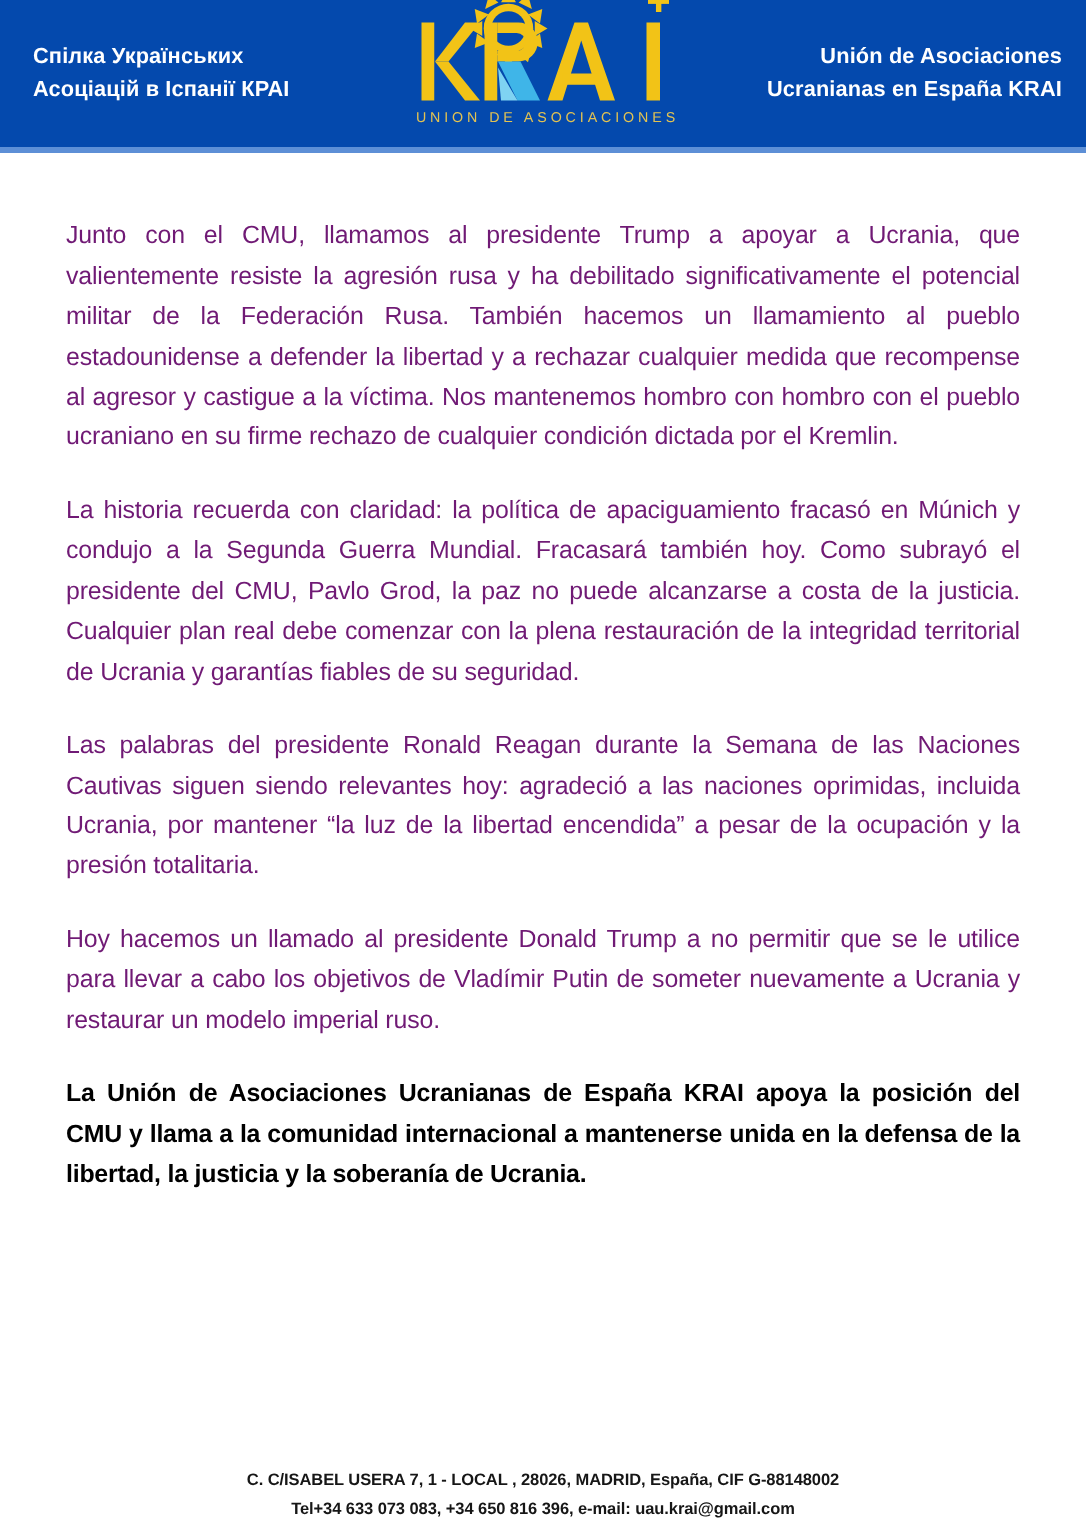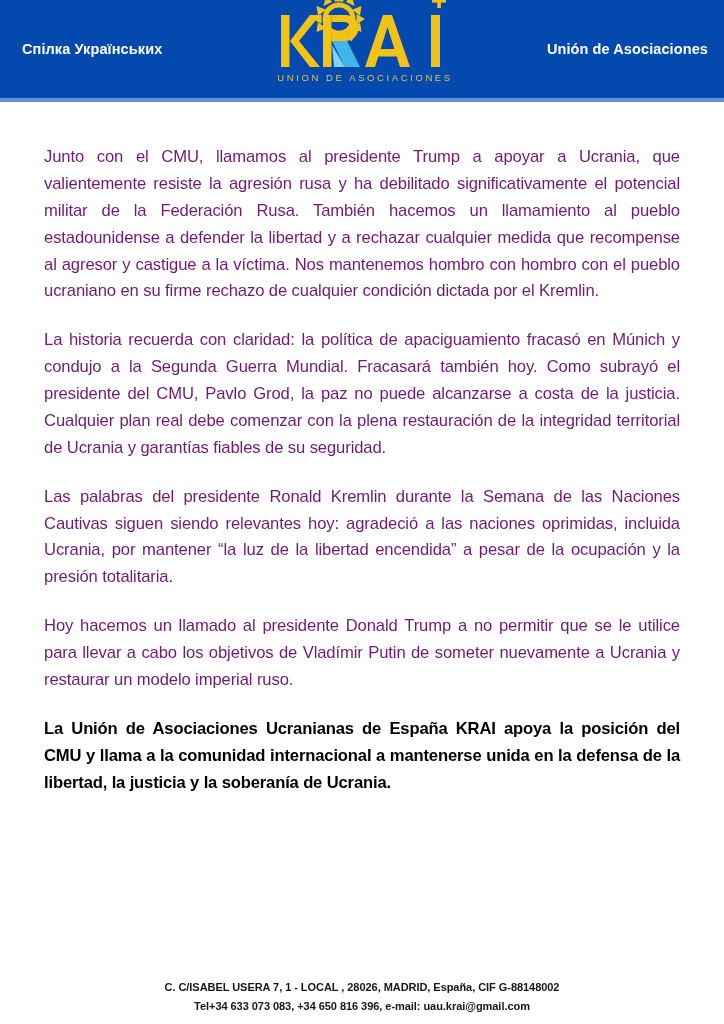--- a/index.html
+++ b/index.html
@@ -93,20 +93,21 @@
   }
   .footer .fline { display: block; white-space: nowrap; }
 </style>
 </head>
 <body>
 
 <div class="header">
 
   <div class="header-side left">
     <span class="ln">Спілка Українських</span>
+    <span class="ln">Асоціацій в Іспанії КРАІ</span>
   </div>
 
   <div class="logo-wrap">
     <svg class="logo-svg" width="200" height="98" viewBox="0 0 200 98">
 
       <g fill="#f2c317">
         <g transform="translate(74,26)">
           <polygon points="0,-26 5.0,-17.5 -5.0,-17.5"></polygon>
           <polygon points="13,-22.5 15.6,-13 6.7,-17.3"></polygon>
           <polygon points="22.5,-13 21.0,-3.3 13.0,-9.3"></polygon>
@@ -150,28 +151,29 @@
       <g fill="#f2c317">
         <rect x="166" y="22" width="9" height="52"></rect>
       </g>
 
       <text x="100" y="88" text-anchor="middle" font-family="Liberation Sans, sans-serif" font-size="9.5" letter-spacing="2.6" fill="#e2c252">UNION DE ASOCIACIONES</text>
     </svg>
   </div>
 
   <div class="header-side right">
     <span class="ln">Unión de Asociaciones</span>
+    <span class="ln">Ucranianas en España KRAI</span>
   </div>
 </div>
 <div class="header-underline"></div>
 
 <div class="content">
   <p class="para">Junto con el CMU, llamamos al presidente Trump a apoyar a Ucrania, que valientemente resiste la agresión rusa y ha debilitado significativamente el potencial militar de la Federación Rusa. También hacemos un llamamiento al pueblo estadounidense a defender la libertad y a rechazar cualquier medida que recompense al agresor y castigue a la víctima. Nos mantenemos hombro con hombro con el pueblo ucraniano en su firme rechazo de cualquier condición dictada por el Kremlin.</p>
   <p class="para">La historia recuerda con claridad: la política de apaciguamiento fracasó en Múnich y condujo a la Segunda Guerra Mundial. Fracasará también hoy. Como subrayó el presidente del CMU, Pavlo Grod, la paz no puede alcanzarse a costa de la justicia. Cualquier plan real debe comenzar con la plena restauración de la integridad territorial de Ucrania y garantías fiables de su seguridad.</p>
-  <p class="para">Las palabras del presidente Ronald Kremlin durante la Semana de las Naciones Cautivas siguen siendo relevantes hoy: agradeció a las naciones oprimidas, incluida Ucrania, por mantener “la luz de la libertad encendida” a pesar de la ocupación y la presión totalitaria.</p>
+  <p class="para">Las palabras del presidente Ronald Reagan durante la Semana de las Naciones Cautivas siguen siendo relevantes hoy: agradeció a las naciones oprimidas, incluida Ucrania, por mantener “la luz de la libertad encendida” a pesar de la ocupación y la presión totalitaria.</p>
   <p class="para">Hoy hacemos un llamado al presidente Donald Trump a no permitir que se le utilice para llevar a cabo los objetivos de Vladímir Putin de someter nuevamente a Ucrania y restaurar un modelo imperial ruso.</p>
   <p class="para bold">La Unión de Asociaciones Ucranianas de España KRAI apoya la posición del CMU y llama a la comunidad internacional a mantenerse unida en la defensa de la libertad, la justicia y la soberanía de Ucrania.</p>
 </div>
 
 <div class="footer">
   <span class="fline">C. C/ISABEL USERA 7, 1 - LOCAL , 28026, MADRID, España, CIF G-88148002</span>
   <span class="fline">Tel+34 633 073 083, +34 650 816 396, e-mail: uau.krai@gmail.com</span>
 </div>
 
 </body></html>

